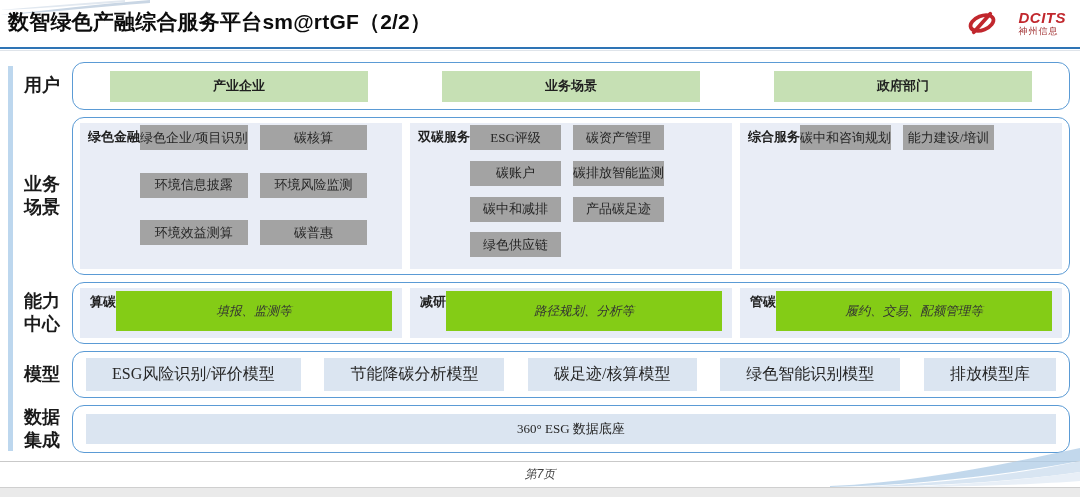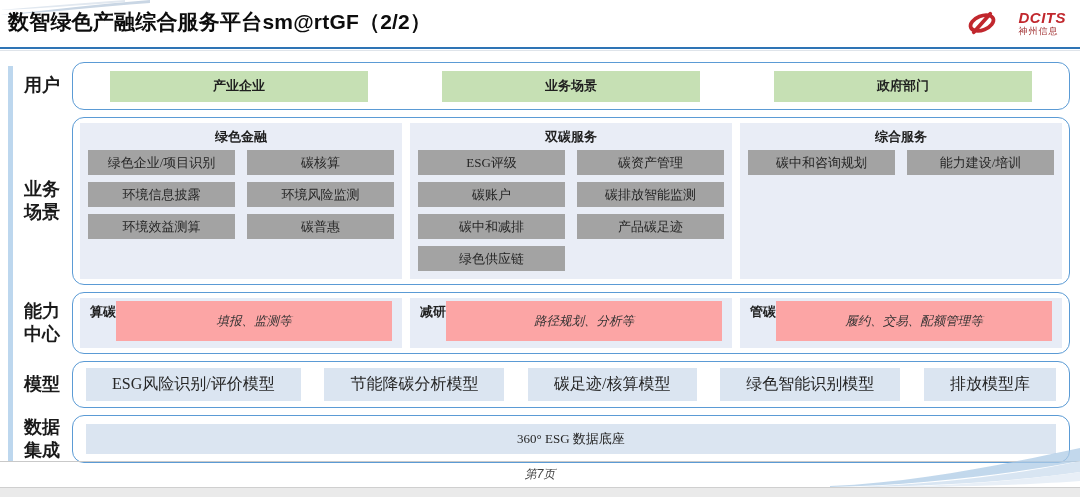--- a/index.html
+++ b/index.html
@@ -35,31 +35,31 @@
   .rowbox { border:1.5px solid #5b9bd5; background:#ffffff; border-radius:12px;font-family:Liberation Serif, serif; }
 
   
   .users { height:48px; display:grid; grid-template-columns:repeat(3,1fr);
     align-items:center; justify-items:center; }
   .userbox { width:78%; height:31px; background:#c6e0b4; display:flex; align-items:center;
     justify-content:center; font-size:13px; font-weight:700; color:#1f1f1f; }
 
   
   .scenarios { display:flex; gap:8px; padding:5px 7px; min-height:158px; }
-  .scol { flex:1; background:#e9edf6; padding:2px 8px 8px; display:flex; flex-direction:column; }
+  .scol { flex:1; background:#e9edf6; padding:2px 8px 8px; display:flex; flex-direction:row; }
   .scol-title { text-align:center; font-size:13px; font-weight:700; padding:3px 0 4px; color:#1f1f1f; }
   .scol-grid { display:grid; grid-template-columns:1fr 1fr; gap:7px 12px; }
   .sitem { background:#a3a3a3; height:25px; display:flex; align-items:center; justify-content:center;
     font-size:13px; color:#262626; white-space:nowrap; }
 
   
   .caps { display:flex; gap:8px; padding:5px 7px; height:62px; }
   .capbox { flex:1; background:#e7ecf6; padding:3px 10px 7px; display:flex; flex-direction:row; }
   .cap-title { text-align:center; font-size:13px; font-weight:700; padding:2px 0 3px; color:#1f1f1f; }
-  .cap-desc { background:#fca5a5; flex:1; display:flex; align-items:center; justify-content:center;
+  .cap-desc { background:#84cc16; flex:1; display:flex; align-items:center; justify-content:center;
     font-size:12.5px; font-style:italic; color:#333333; }
 
   
   .models { display:flex; justify-content:space-between; align-items:center; padding:8px 13px; height:47px; }
   .modelbox { background:#dbe5f1; padding:6px 26px; font-size:16px; color:#262626; white-space:nowrap; }
 
   
   .datarow { padding:8px 13px; height:48px;text-align:center; }
   .databox { background:#dbe5f1; height:100%; display:flex; align-items:center; justify-content:center;
     font-size:13px; color:#262626; }

